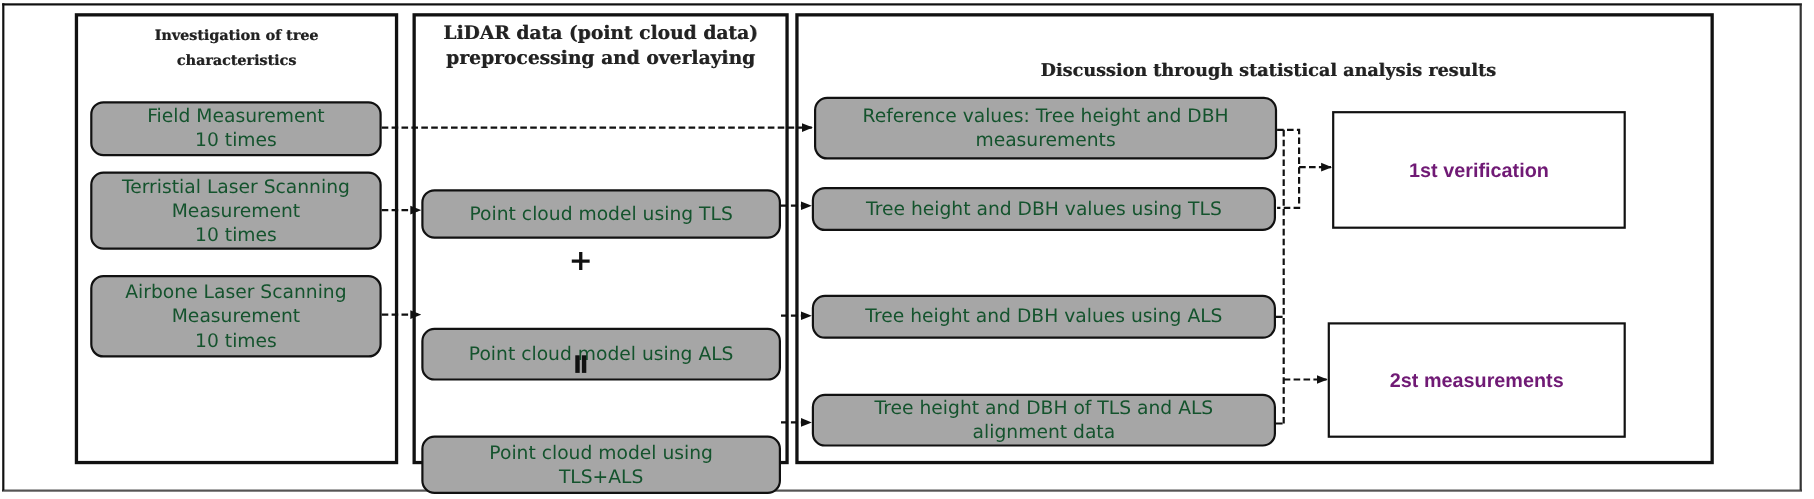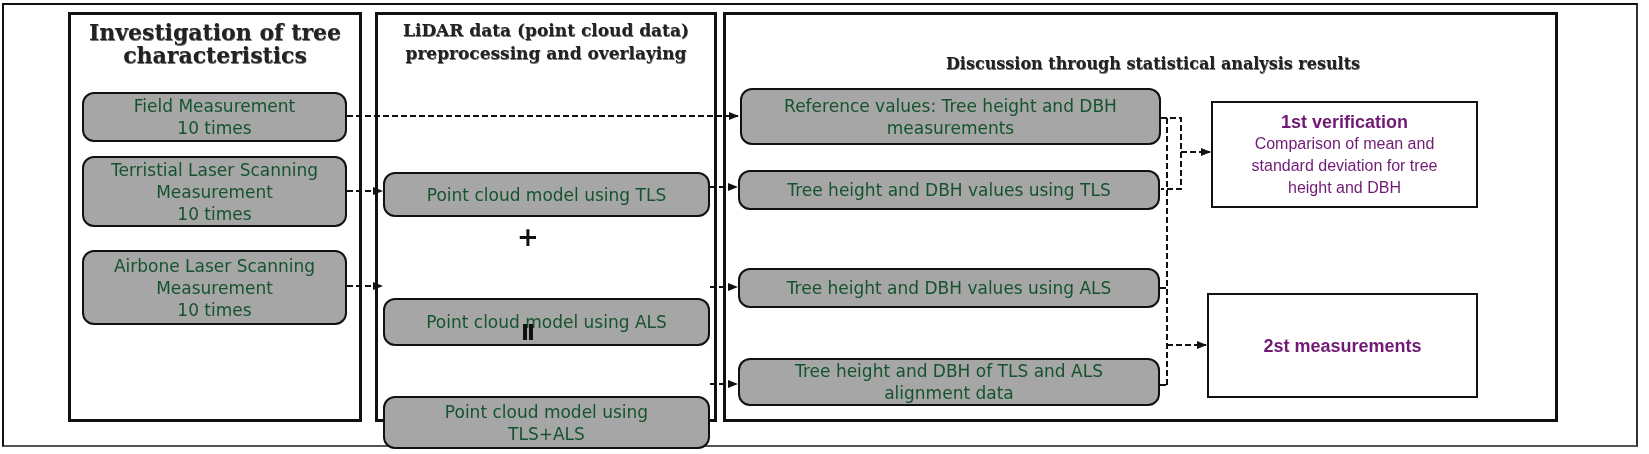--- a/index.html
+++ b/index.html
@@ -21,21 +21,21 @@
   .verify .vd { white-space: pre-line; }
   .symbol { position: absolute; font-weight: bold; font-size: 26px; color: #111; text-align: center; width: 40px; }
   svg.connectors { position: absolute; left: 0; top: 0; width: 1649px; height: 454px; pointer-events: none; }
 </style>
 </head>
 <body>
 
 <div class="outer"></div>
 
 <div class="panel" style="left:68px; top:12px; width:294px; height:410px;">
-  <div class="panel-title" style="top:6px; font-size:22px; line-height:23px; white-space:pre-line;">Investigation of tree
+  <div class="panel-title" style="top:6px; font-size:13px; line-height:23px; white-space:pre-line;">Investigation of tree
 characteristics</div>
 </div>
 <div class="node" style="left:82px; top:92px; width:265px; height:50px;">Field Measurement
 10 times</div>
 <div class="node" style="left:82px; top:156px; width:265px; height:71px;">Terristial Laser Scanning
 Measurement
 10 times</div>
 <div class="node" style="left:82px; top:250px; width:265px; height:75px;">Airbone Laser Scanning
 Measurement
 10 times</div>
@@ -61,23 +61,20 @@
 </div>
 <div class="node" style="left:740px; top:88px; width:421px; height:57px;">Reference values: Tree height and DBH
 measurements</div>
 <div class="node" style="left:738px; top:170px; width:422px; height:40px;">Tree height and DBH values using TLS</div>
 <div class="node" style="left:738px; top:268px; width:422px; height:40px;">Tree height and DBH values using ALS</div>
 <div class="node" style="left:738px; top:358px; width:422px; height:48px;">Tree height and DBH of TLS and ALS
 alignment data</div>
 
 <div class="verify" style="left:1211px; top:101px; width:267px; height:107px;">
   <div class="vt">1st verification</div>
-  <div class="vd">Comparison of mean and
-standard deviation for tree
-height and DBH</div>
 </div>
 <div class="verify" style="left:1207px; top:293px; width:271px; height:105px;">
   <div class="vt">2st measurements</div>
 </div>
 
 <svg class="connectors" viewBox="0 0 1649 454">
   <defs>
     <marker id="arrow" markerWidth="10" markerHeight="10" refX="9" refY="5" orient="auto" markerUnits="userSpaceOnUse">
       <path d="M0,1 L10,5 L0,9 Z" fill="#111"></path>
     </marker>

